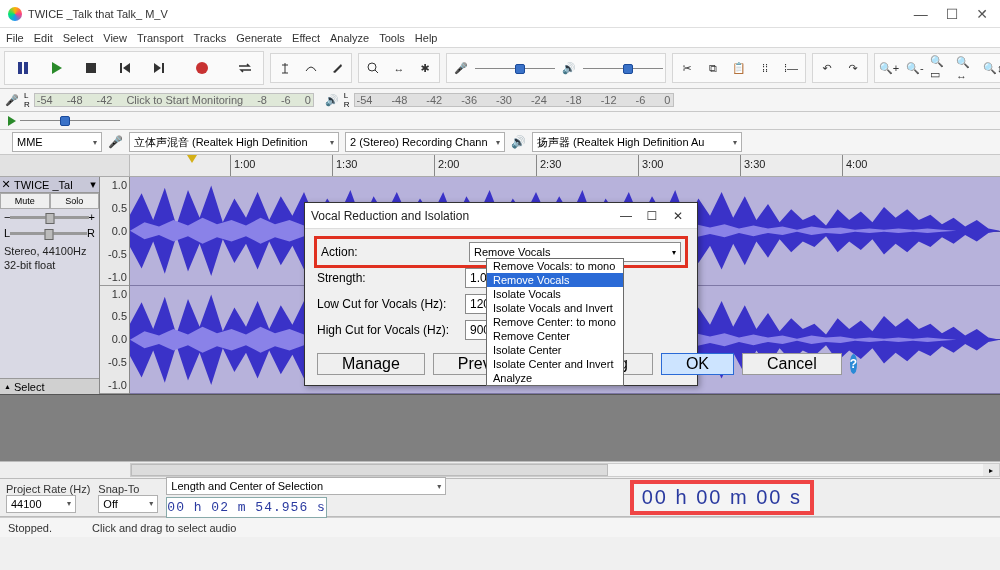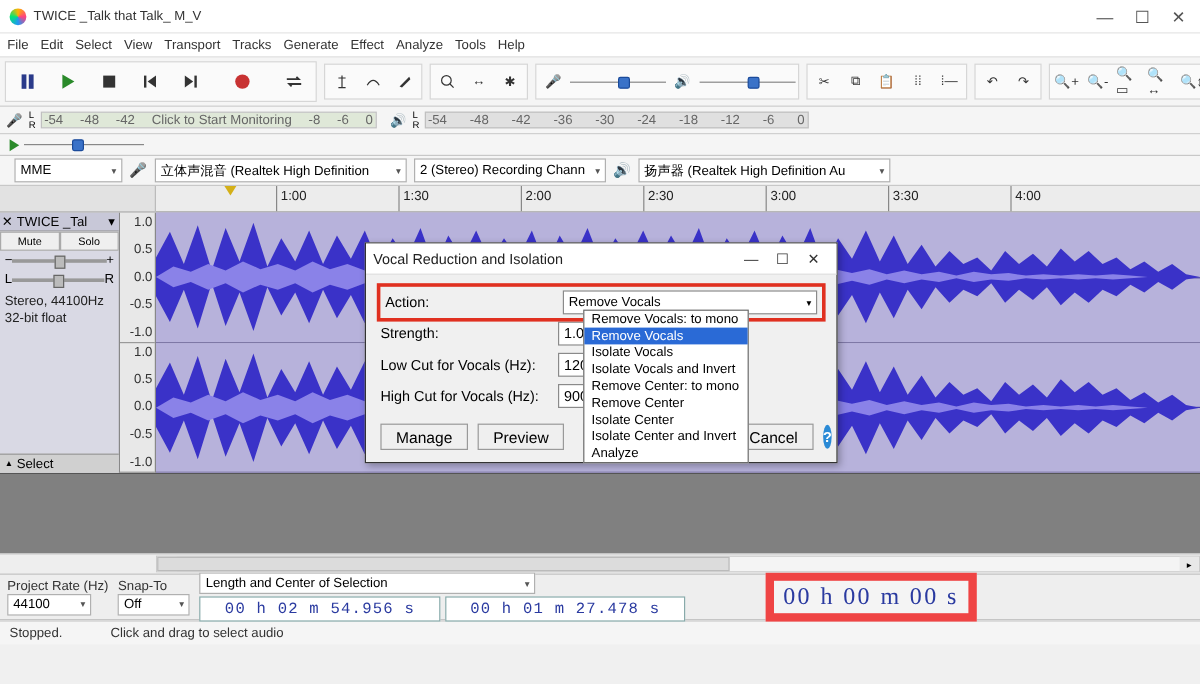--- a/index.html
+++ b/index.html
@@ -81,40 +81,40 @@
 .hscroll{ height:18px; background:#eee; display:flex; align-items:center; border-top:1px solid #bbb; border-bottom:1px solid #bbb;}
 .hscroll .sp{ width:130px;}
 .hscroll .bar{ flex:1; background:#f4f4f4; border:1px solid #ccc; height:14px; position:relative;}
 .hscroll .bar .thumb{ position:absolute; left:0; width:55%; top:0; bottom:0; background:#dcdcdc; border:1px solid #bbb;}
 .hscroll .bar .ar{ width:16px; position:absolute; top:0; bottom:0; background:#e8e8e8; display:flex;align-items:center;justify-content:center; font-size:8px; cursor:pointer;}
 .hscroll .bar .ar.l{left:0;} .hscroll .bar .ar.r{right:0;}
 
 
 .selbar{ height:38px; background:#eee; display:flex; align-items:center; gap:8px; padding:2px 6px; border-bottom:1px solid #bbb;}
 .selbar .lbl{ color:#333; }
-.selbar .fld{ background:#fff; border:1px solid #8aa; padding:2px 20px; font-family:"Courier New",monospace; font-size:13px; color:#2a3aa0; letter-spacing:1px;}
-.bigtime{ font-size:20px; background:#f4f4f4; border:7px solid #ef4444; padding:2px 8px; font-family:Liberation Serif, serif; color:#2a3aa0; letter-spacing:2px; margin-left:auto; margin-right:180px;}
+.selbar .fld{ background:#fff; border:1px solid #8aa; padding:2px 0; font-family:"Courier New",monospace; font-size:13px; color:#2a3aa0; letter-spacing:1px;}
+.bigtime{ font-size:20px; background:#f4f4f4; border:4px solid #ef4444; padding:2px 8px; font-family:Liberation Sans, sans-serif; color:#2a3aa0; letter-spacing:2px; margin-left:auto; margin-right:180px;}
 
 
 .status{ height:20px; background:#f5f5f5; border-top:1px solid #ccc; display:flex; align-items:center; padding:0 8px; gap:40px; color:#333;}
 
 
 .dialog{ position:absolute; left:304px; top:202px; width:394px; background:#f0f0f0; border:1px solid #333; box-shadow:2px 2px 6px rgba(0,0,0,.3); z-index:50;}
 .dialog .thead{ height:26px; background:#fff; display:flex; align-items:center; padding:0 6px; border-bottom:1px solid #ddd;}
 .dialog .thead .t{ flex:1; font-size:12px; color:#222;}
 .dialog .thead .wb{ width:26px; text-align:center; cursor:pointer; font-size:12px; color:#333;}
 .dialog .body{ padding:10px 12px;}
 .frow{ display:flex; align-items:center; height:26px; gap:8px;}
 .frow .lab{ width:140px; font-size:12px;}
 .frow .inp{ width:60px; height:20px; border:1px solid #8a8a8a; background:#fff; padding:0 4px; font-size:12px;}
 .frow .sel{ flex:1; height:20px; border:1px solid #8a8a8a; background:#fff; padding:0 4px; font-size:12px; display:flex; align-items:center; cursor:pointer;}
 .frow .sel .ar{ margin-left:auto; font-size:8px;}
 .highlight{ outline:3px solid #e03020; outline-offset:0; }
 .btnrow{ display:flex; gap:8px; margin-top:10px; align-items:center;}
-.btnrow button{ height:22px; padding:0 12px; background:#efefef; border:1px solid #999; cursor:pointer; font-size:13px;}
+.btnrow button{ height:22px; padding:0 24px; background:#efefef; border:1px solid #999; cursor:pointer; font-size:16px;}
 .btnrow .sp{ flex:1;}
 .btnrow .q{ width:20px;height:20px;border-radius:50%;background:#2a8ad6;color:#fff;display:flex;align-items:center;justify-content:center;font-weight:bold;font-size:12px;cursor:pointer;}
 
 
 .dropdown{ position:absolute; background:#fff; border:1px solid #6a6a6a; font-size:12px; z-index:60;}
 .dropdown .opt{ padding:1px 6px; cursor:pointer; white-space:nowrap;}
 .dropdown .opt.sel{ background:#2a6ad6; color:#fff;}
 </style>
 </head>
 <body>
@@ -403,21 +403,20 @@
         <span class="arrow">▾</span>
       </div>
   </div>
   <div>
     <div class="combo" style="width:280px;height:18px">
         <span>Length and Center of Selection</span>
         <span class="arrow">▾</span>
       </div>
     <div style="display:flex;gap:4px;margin-top:2px">
       <div class="fld">00 h 02 m 54.956 s</div>
-      <div class="fld">00 h 01 m 27.478 s</div>
     </div>
   </div>
   <div class="bigtime">00 h 00 m 00 s</div>
 </div>
 
 <div class="status">
   <span>Stopped.</span>
   <span>Click and drag to select audio</span>
 </div>
 

